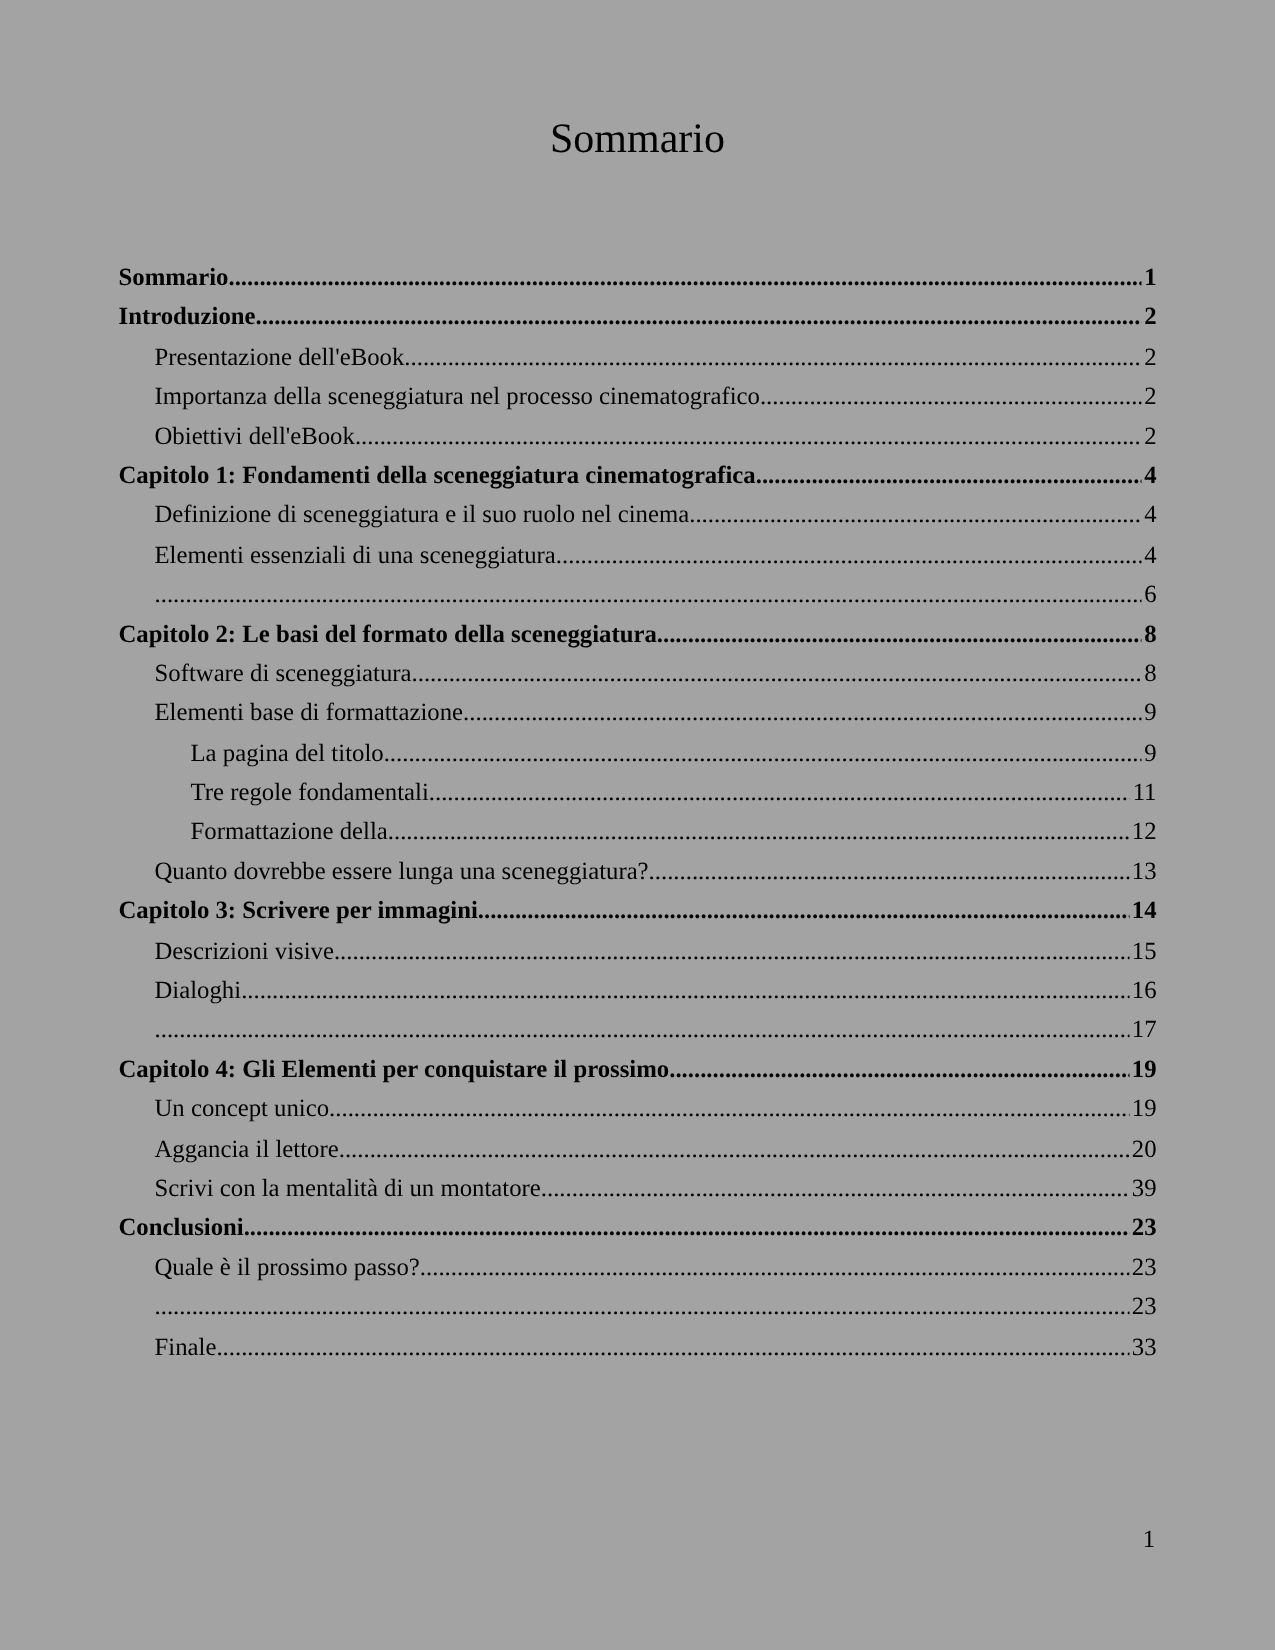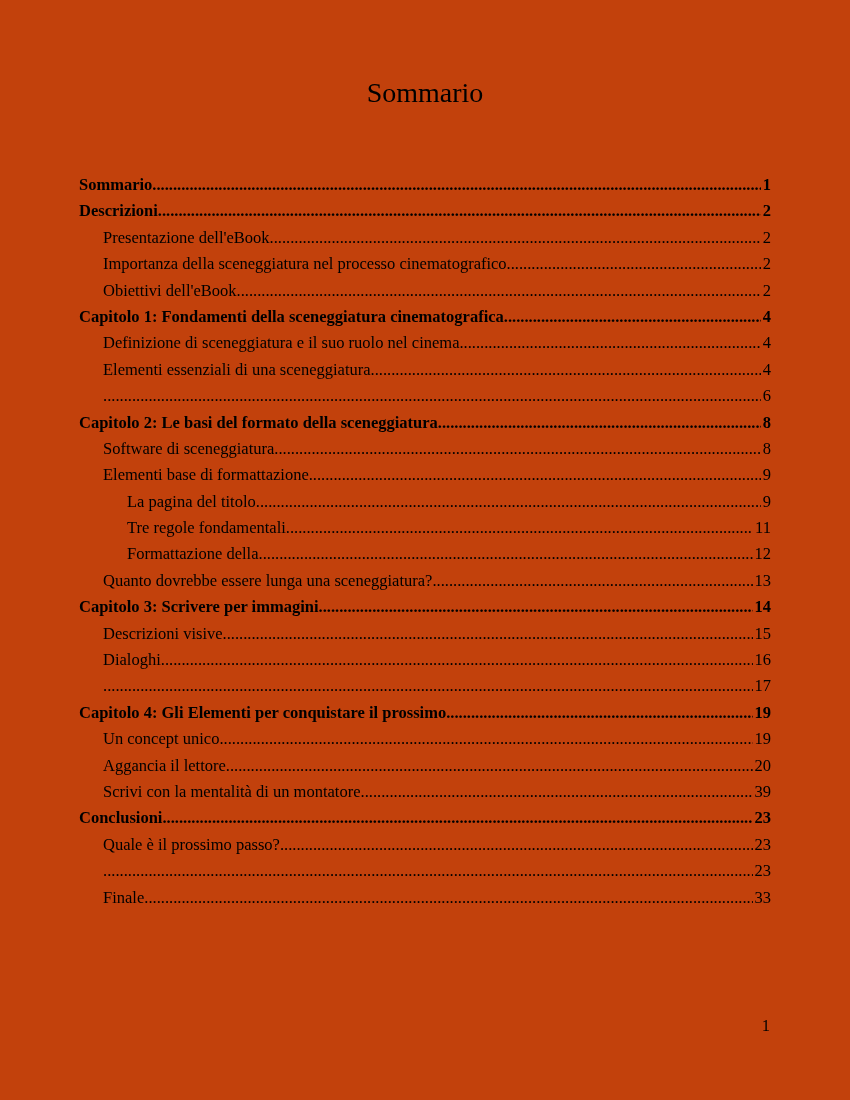--- a/index.html
+++ b/index.html
@@ -8,21 +8,21 @@
     width: 850px;
     height: 1100px;
     font-family: "Liberation Serif", "DejaVu Serif", serif;
     color: #000000;
     position: relative;
     overflow: hidden;
   }
   .page {
     position: absolute;
     inset: 0;
-    background: #c2410c;
+    background: #a3a3a3;
   }
   .doc-title {
     position: absolute;
     top: 76px;
     left: 0;
     width: 100%;
     text-align: center;
     font-size: 28px;
     font-weight: 400;
     line-height: 1.2;
@@ -69,21 +69,21 @@
 <div class="page">
   <h1 class="doc-title">Sommario</h1>
   <div class="toc">
   <div class="toc-row level-0 bold">
     <span class="toc-label">Sommario</span>
     <span class="leader">............................................................................................................................................................................................................................................................................................................</span>
     <span class="toc-page">1</span>
   </div>
 
   <div class="toc-row level-0 bold">
-    <span class="toc-label">Descrizioni</span>
+    <span class="toc-label">Introduzione</span>
     <span class="leader">............................................................................................................................................................................................................................................................................................................</span>
     <span class="toc-page">2</span>
   </div>
 
   <div class="toc-row level-1">
     <span class="toc-label">Presentazione dell'eBook</span>
     <span class="leader">............................................................................................................................................................................................................................................................................................................</span>
     <span class="toc-page">2</span>
   </div>
 

